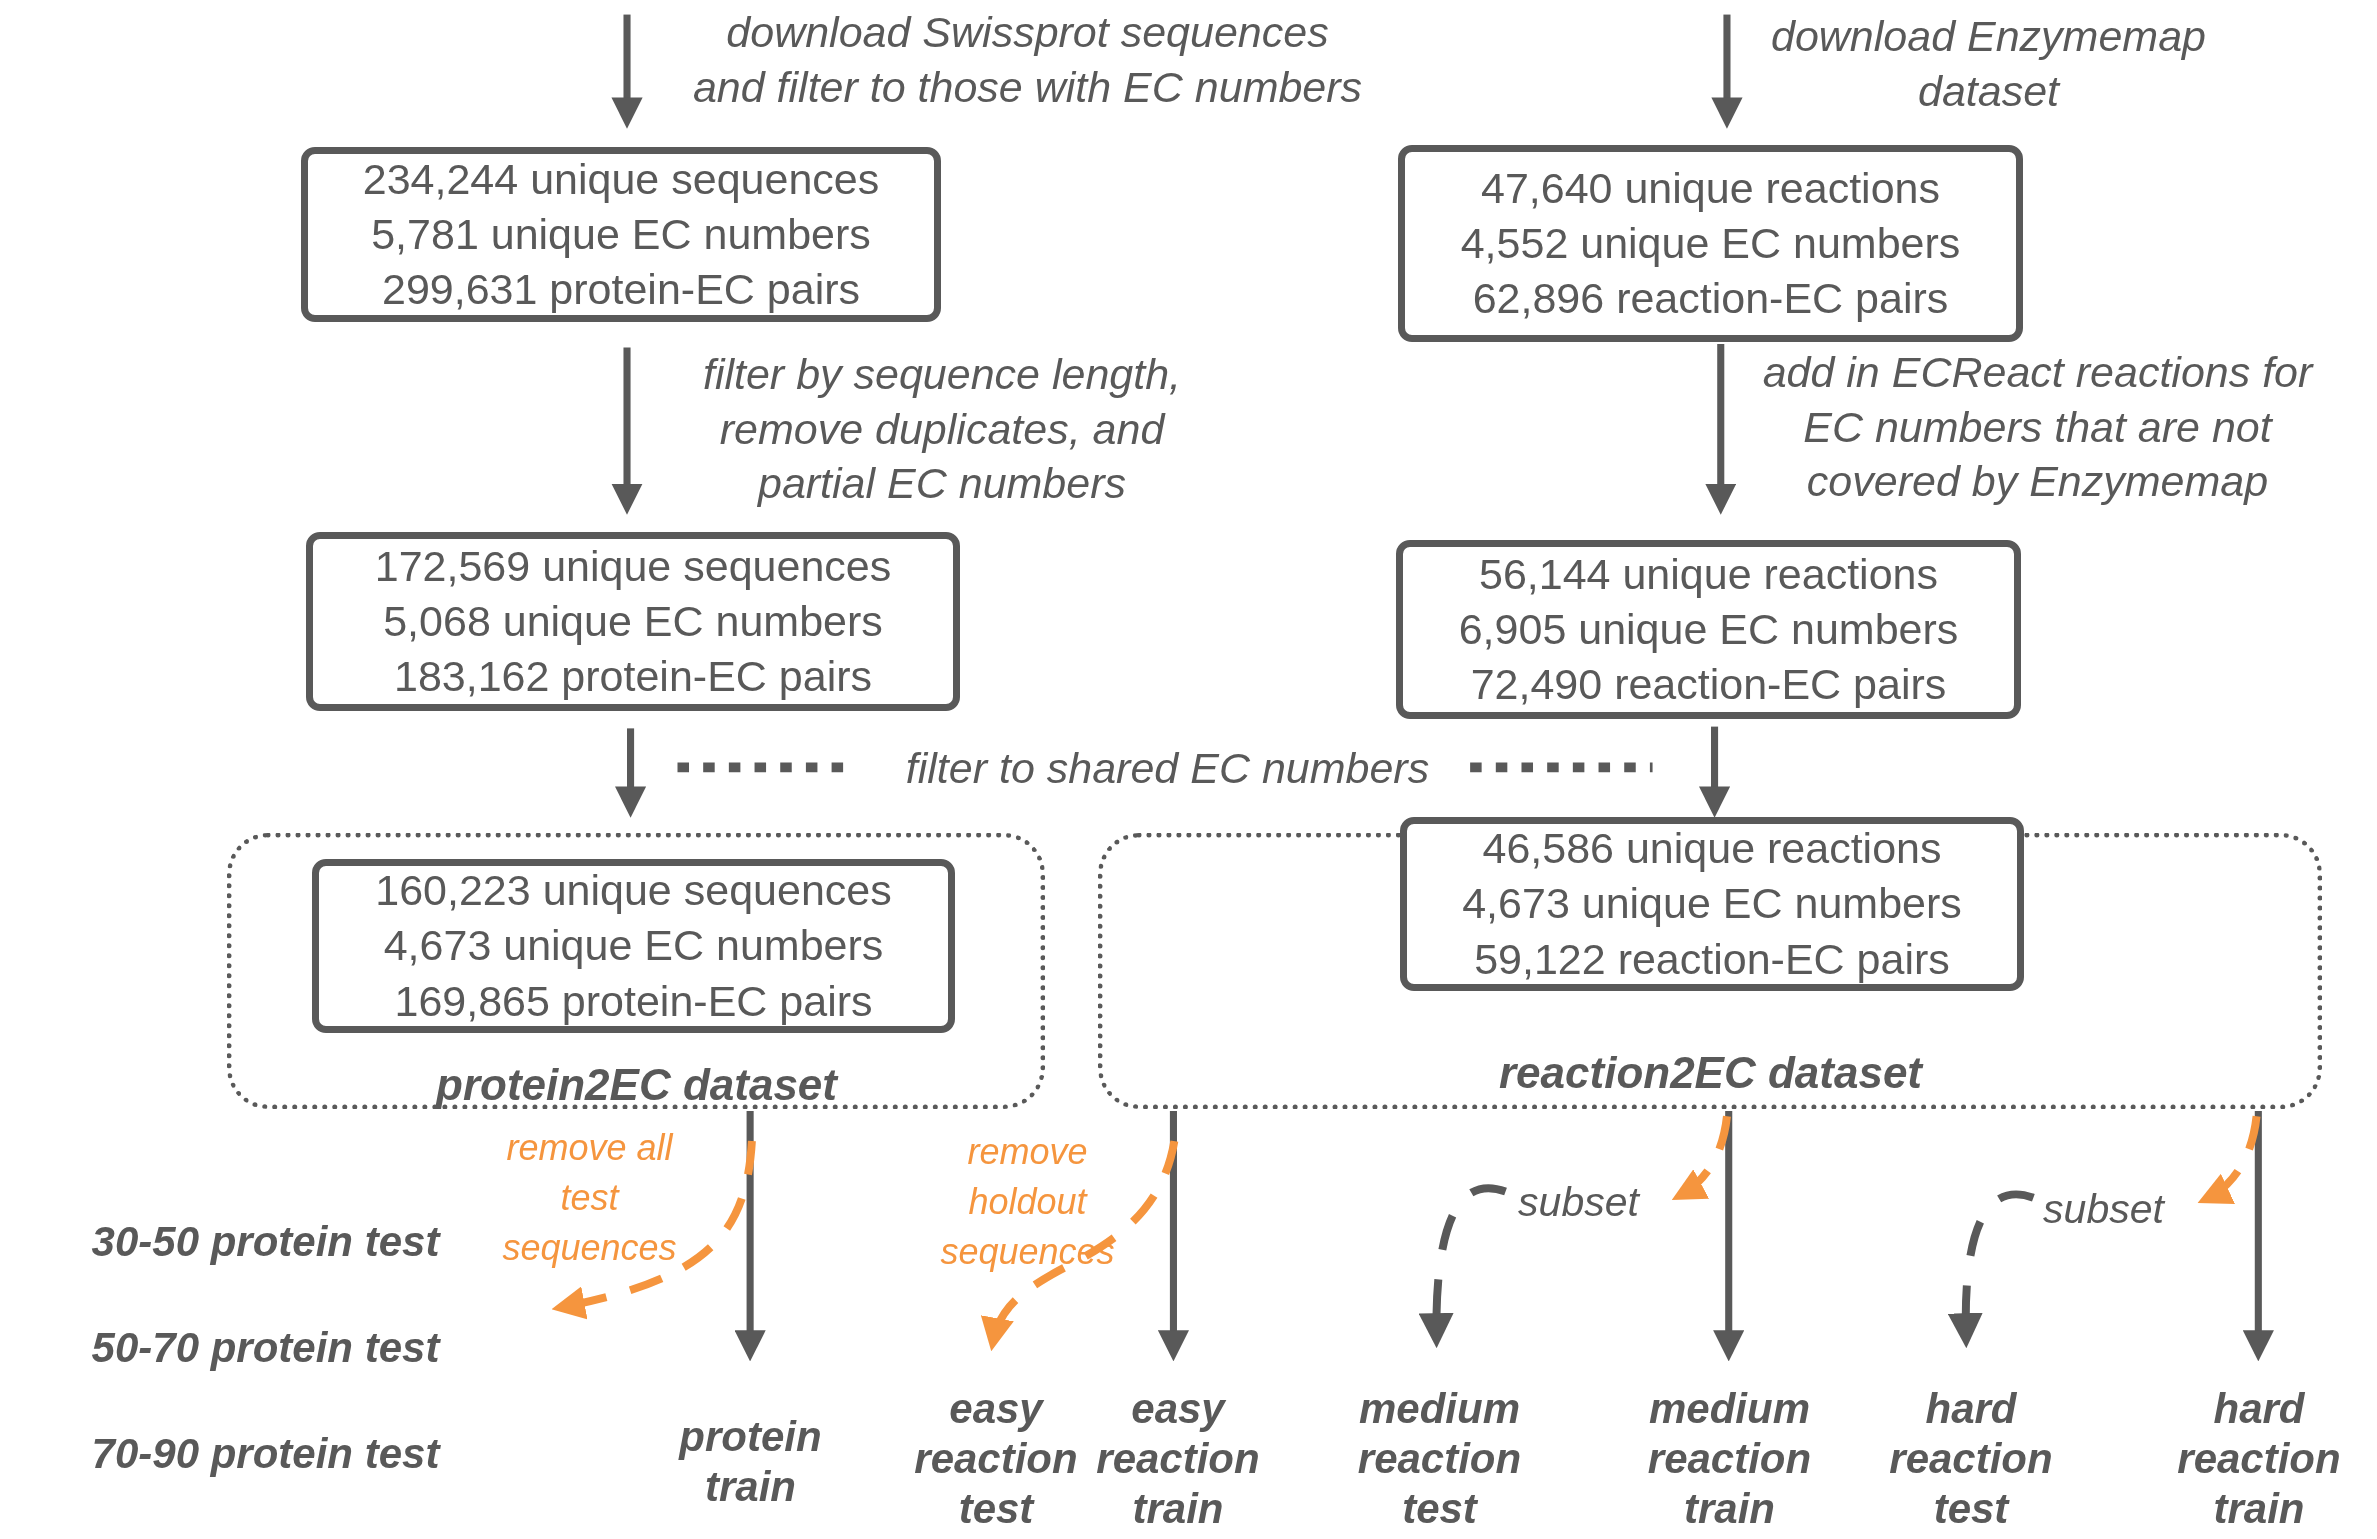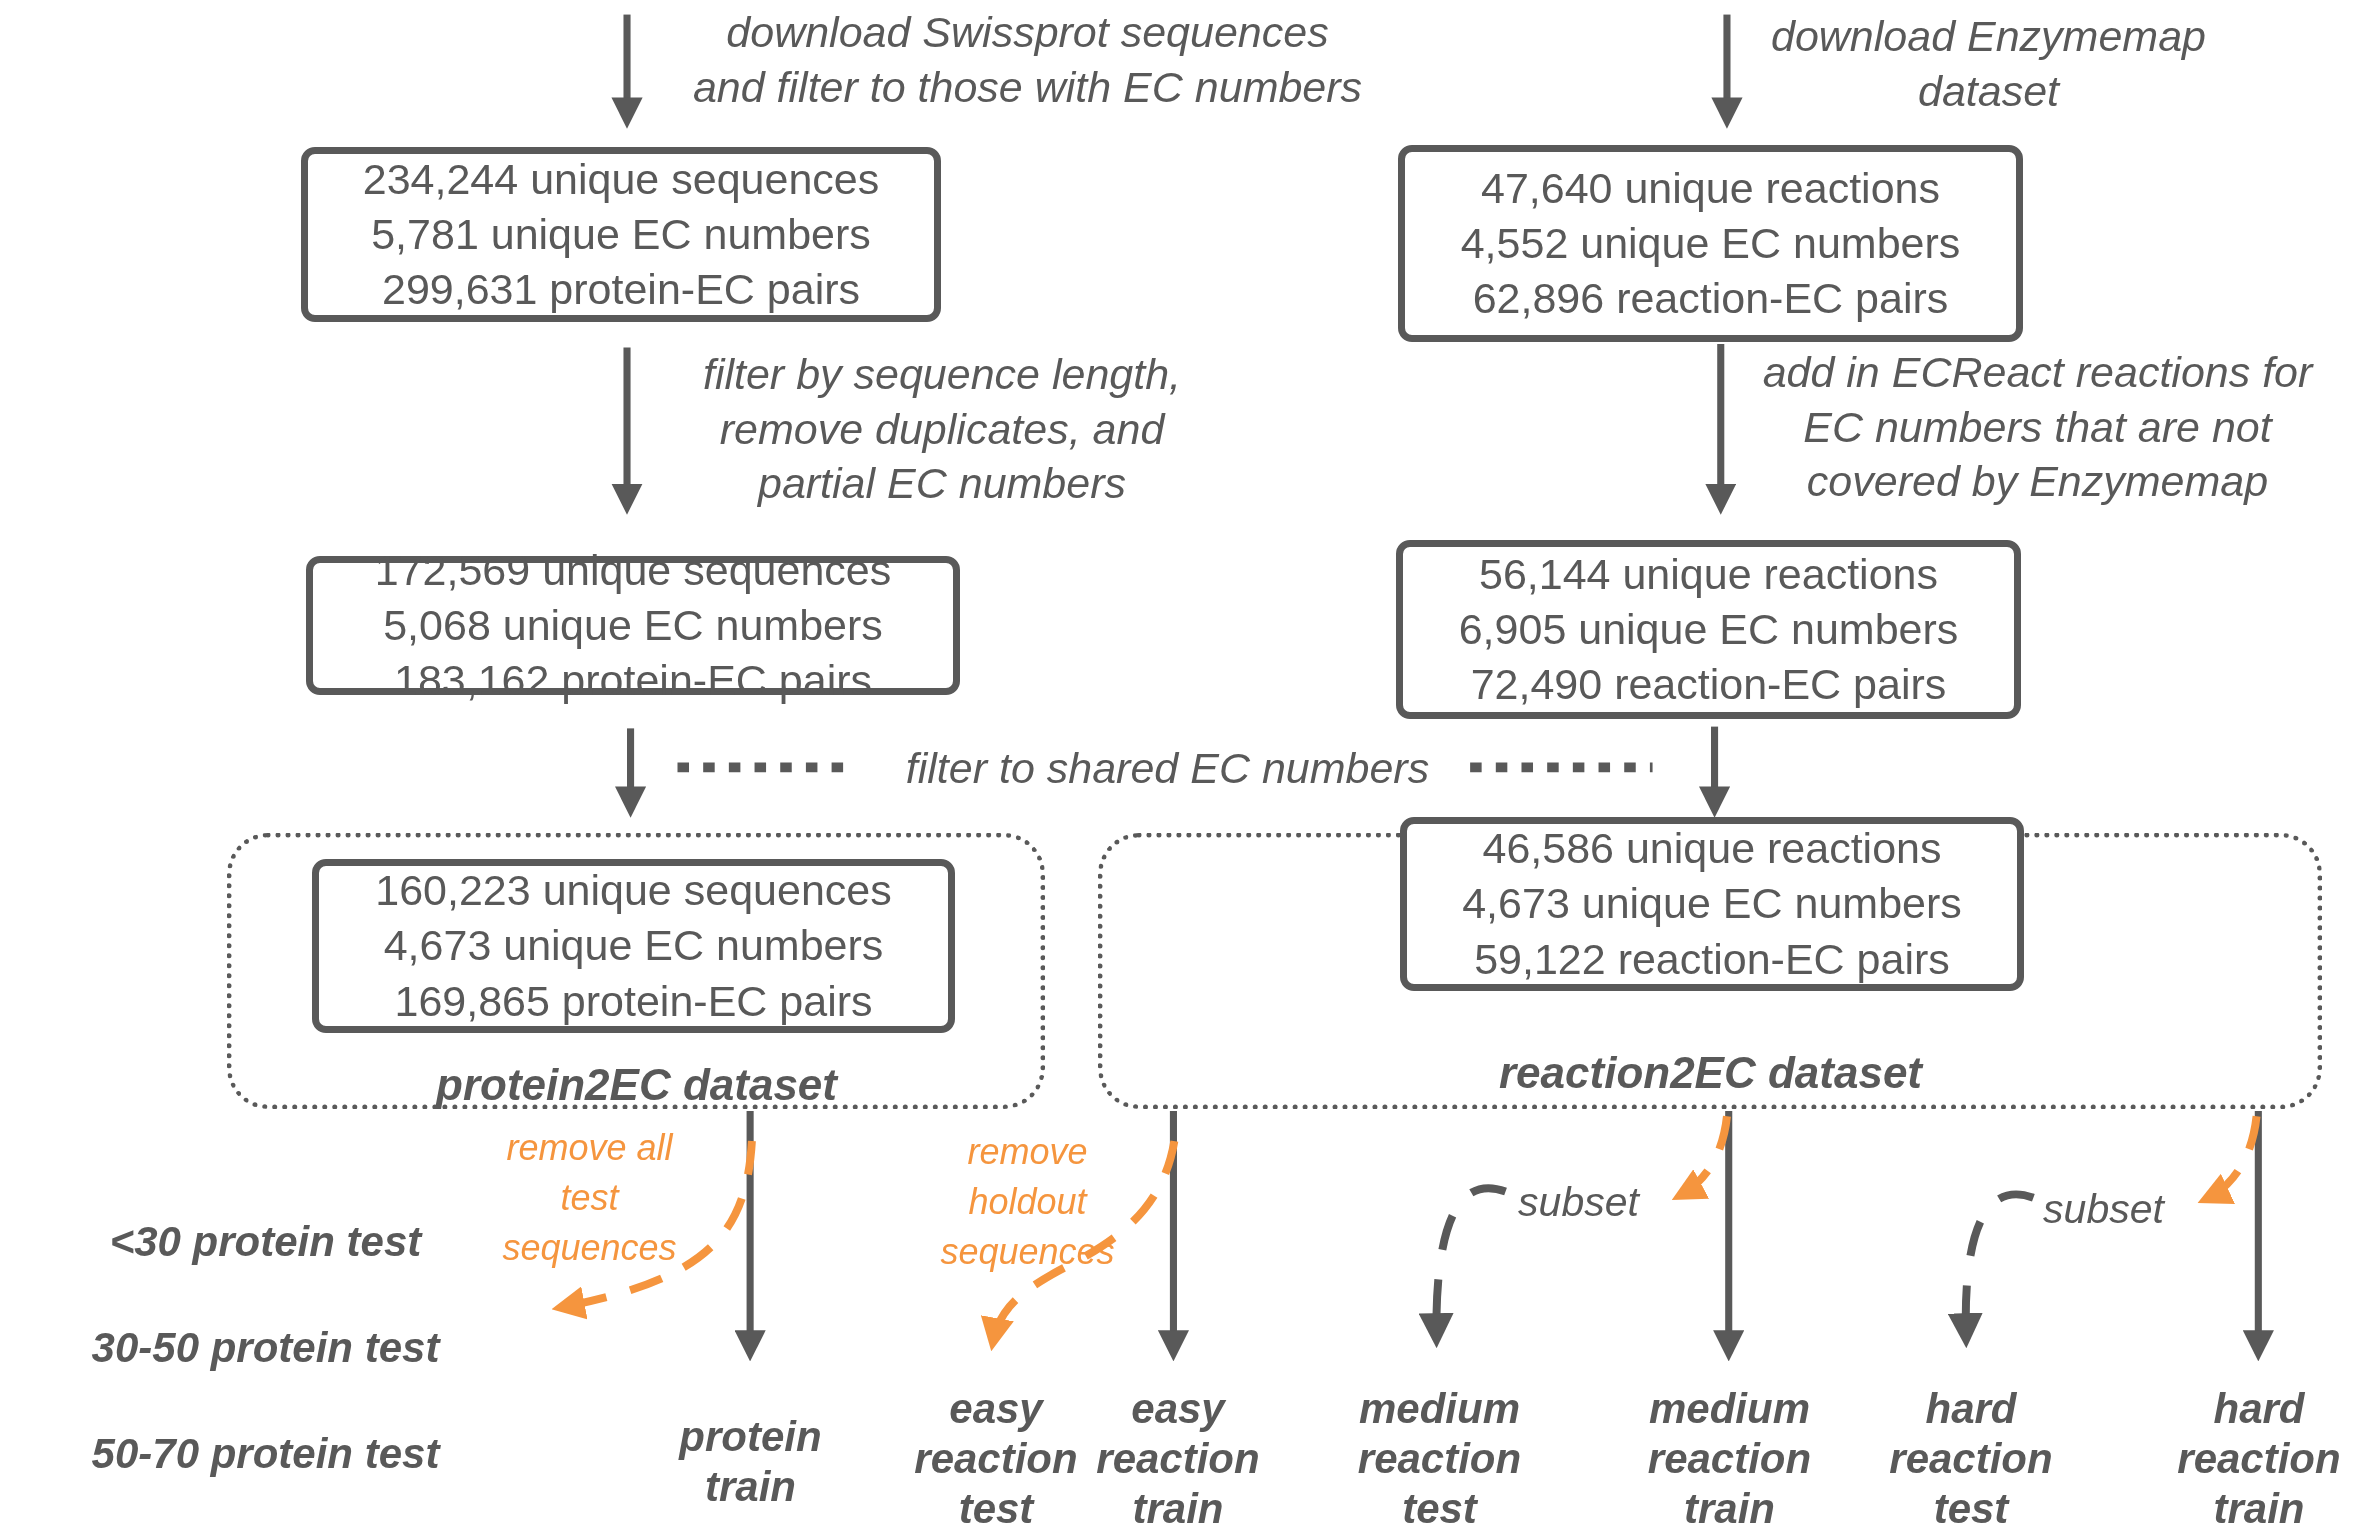--- a/index.html
+++ b/index.html
@@ -92,21 +92,21 @@
     <div>62,896 reaction-EC pairs</div>
   </div>
 
   <div class="txt step" style="left:685px; top:347px; width:514px;">filter by sequence length,
 remove duplicates, and
 partial EC numbers</div>
   <div class="txt step" style="left:1745px; top:345px; width:585px;">add in ECReact reactions for
 EC numbers that are not
 covered by Enzymemap</div>
 
-  <div class="box" style="left:306px; top:556px; width:654px; height:139px;align-items:center;">
+  <div class="box" style="left:306px; top:532px; width:654px; height:179px;align-items:center;">
     <div>172,569 unique sequences</div>
     <div>5,068 unique EC numbers</div>
     <div>183,162 protein-EC pairs</div>
   </div>
   <div class="box" style="left:1396px; top:540px; width:625px; height:179px;text-align:center;">
     <div>56,144 unique reactions</div>
     <div>6,905 unique EC numbers</div>
     <div>72,490 reaction-EC pairs</div>
   </div>
 
@@ -123,21 +123,20 @@
   <div class="box" style="left:1400px; top:817px; width:624px; height:174px;">
     <div>46,586 unique reactions</div>
     <div>4,673 unique EC numbers</div>
     <div>59,122 reaction-EC pairs</div>
   </div>
 
   <div class="txt dslabel" style="left:229px; top:1045px; width:815px;margin-top:12px;">protein2EC dataset</div>
   <div class="txt dslabel" style="left:1102px; top:1045px; width:1217px;">reaction2EC dataset</div>
 
   <div class="txt testlist" style="left:0px; top:1162px; width:531px;">
-    <div>&lt;30 protein test</div>
     <div>30-50 protein test</div>
     <div>50-70 protein test</div>
     <div>70-90 protein test</div>
     
     
   </div>
 
   <div class="txt orange-note" style="left:452px; top:1123px; width:275px;">remove all
 test
 sequences</div>

